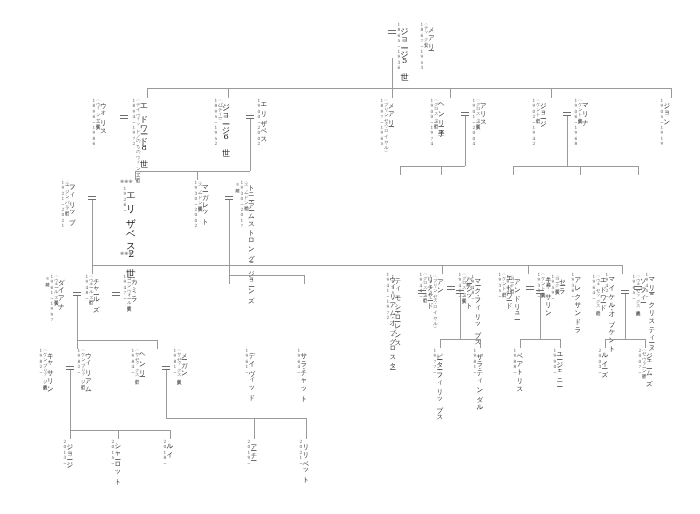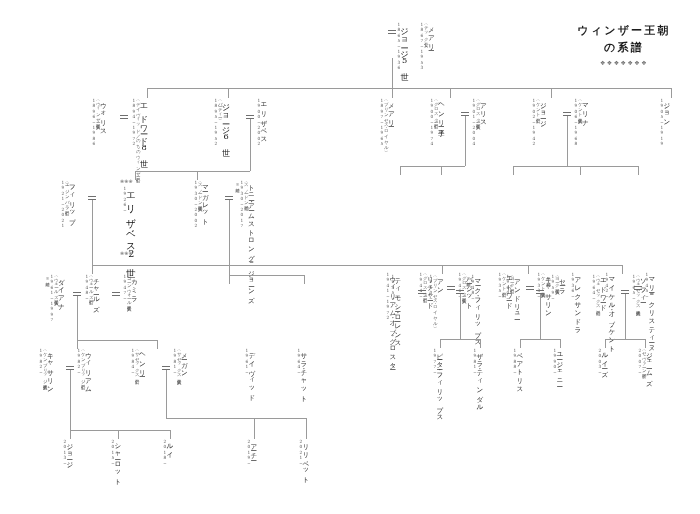--- a/index.html
+++ b/index.html
@@ -89,25 +89,20 @@
     content:"";position:absolute;left:0;width:8px;height:1px;background:#6f6f6f;
   }
   .marr:before{top:0;}
   .marr:after{top:3px;}
 </style>
 </head>
 <body>
 
 <div id="chart">
 
-  <div class="title-block">
-    <div class="title-line">ウィンザー王朝</div>
-    <div class="title-line">の系譜</div>
-    <div class="title-orn">❖❖❖❖❖❖❖</div>
-  </div>
 
   <div class="person monarch" style="left:396px;top:22px;">
     <span class="col p-name">ジョージ5世</span>
     <span class="col p-dates">1865~1936</span>
   </div>
   <div class="marr" style="left:388px;top:30px;"></div>
   <div class="person" style="left:419px;top:22px;">
     <span class="col p-name">メアリー</span>
     <span class="col p-title">（テック公女）</span>
     <span class="col p-dates">1867~1953</span>

